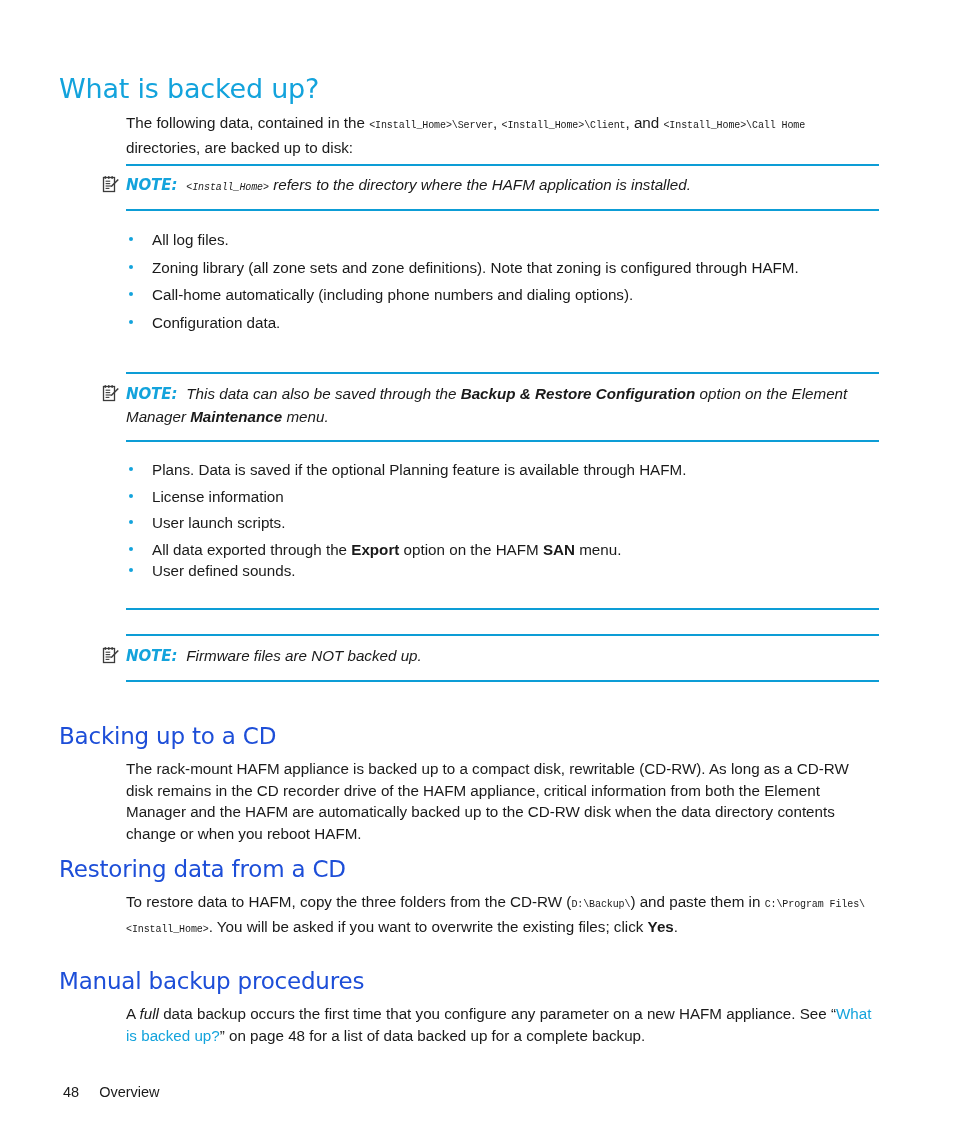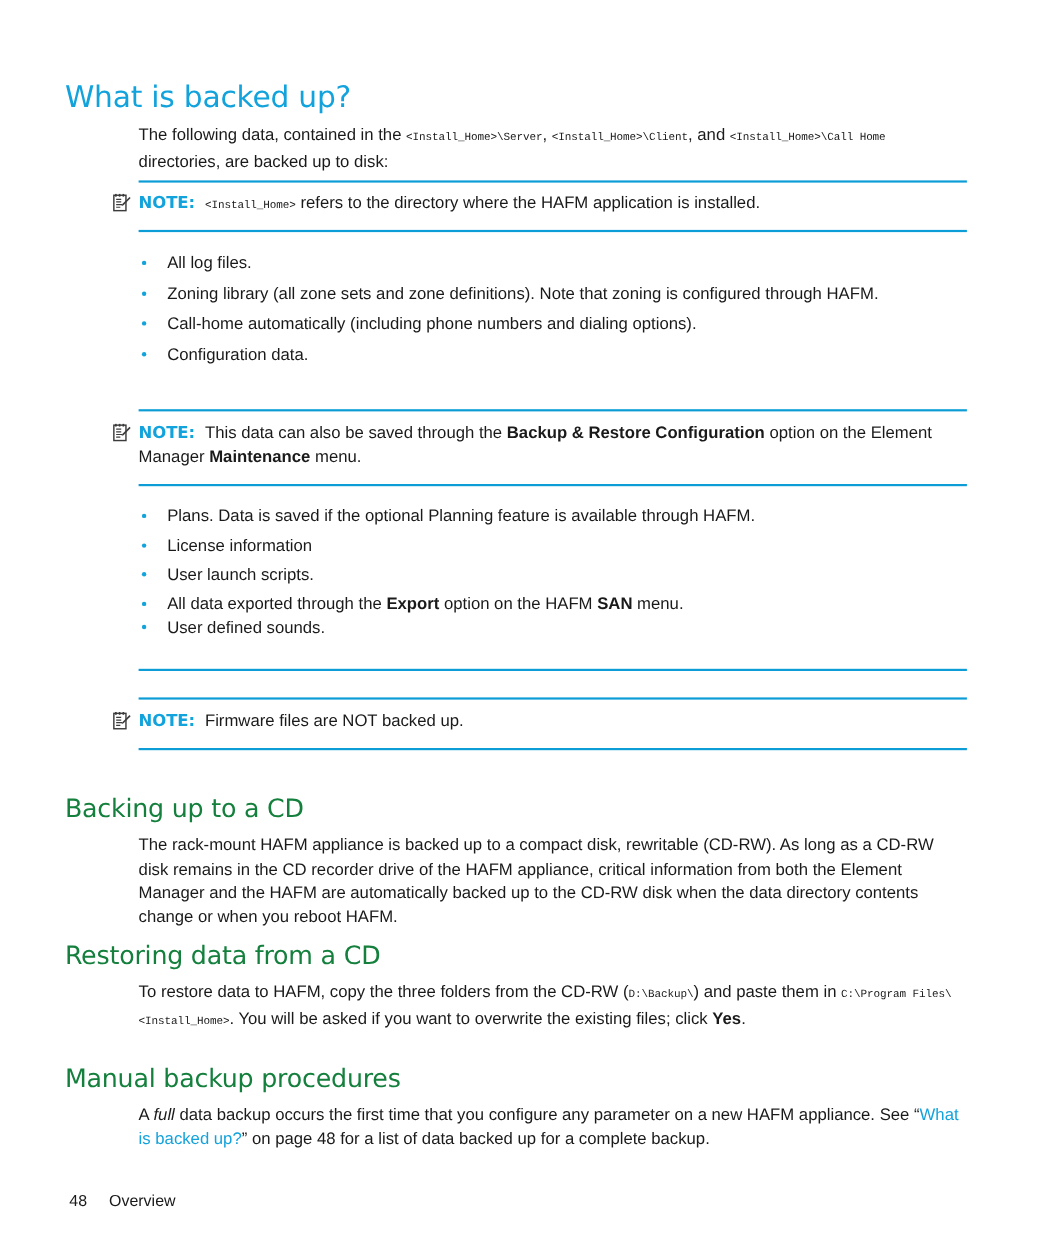--- a/index.html
+++ b/index.html
@@ -38,21 +38,21 @@
     white-space: nowrap;
   }
   .h2 {
     position: absolute;
     left: 59px;
     font-family: "DejaVu Sans", sans-serif;
     font-weight: 400;
     font-size: 23px;
     line-height: 28px;
     letter-spacing: -0.2px;
-    color: #15803d;
+    color: #1d4ed8;
     white-space: nowrap;
   }
 
   
   .para {
     position: absolute;
     left: 126px;
     width: 752px;
     font-size: 15.2px;
     line-height: 21.6px;
@@ -82,20 +82,21 @@
     position: absolute;
     left: 102px;
     width: 777px;
   }
   .note-body {
     position: relative;
     padding-left: 24px;
     font-size: 15.2px;
     line-height: 21.6px;
     color: #1a1a1a;
+    font-style: italic;
   }
   .note-icon {
     position: absolute;
     left: 0px;
     top: 2px;
     width: 17px;
     height: 17px;
   }
   .note-label {
     font-family: "DejaVu Sans", sans-serif;

